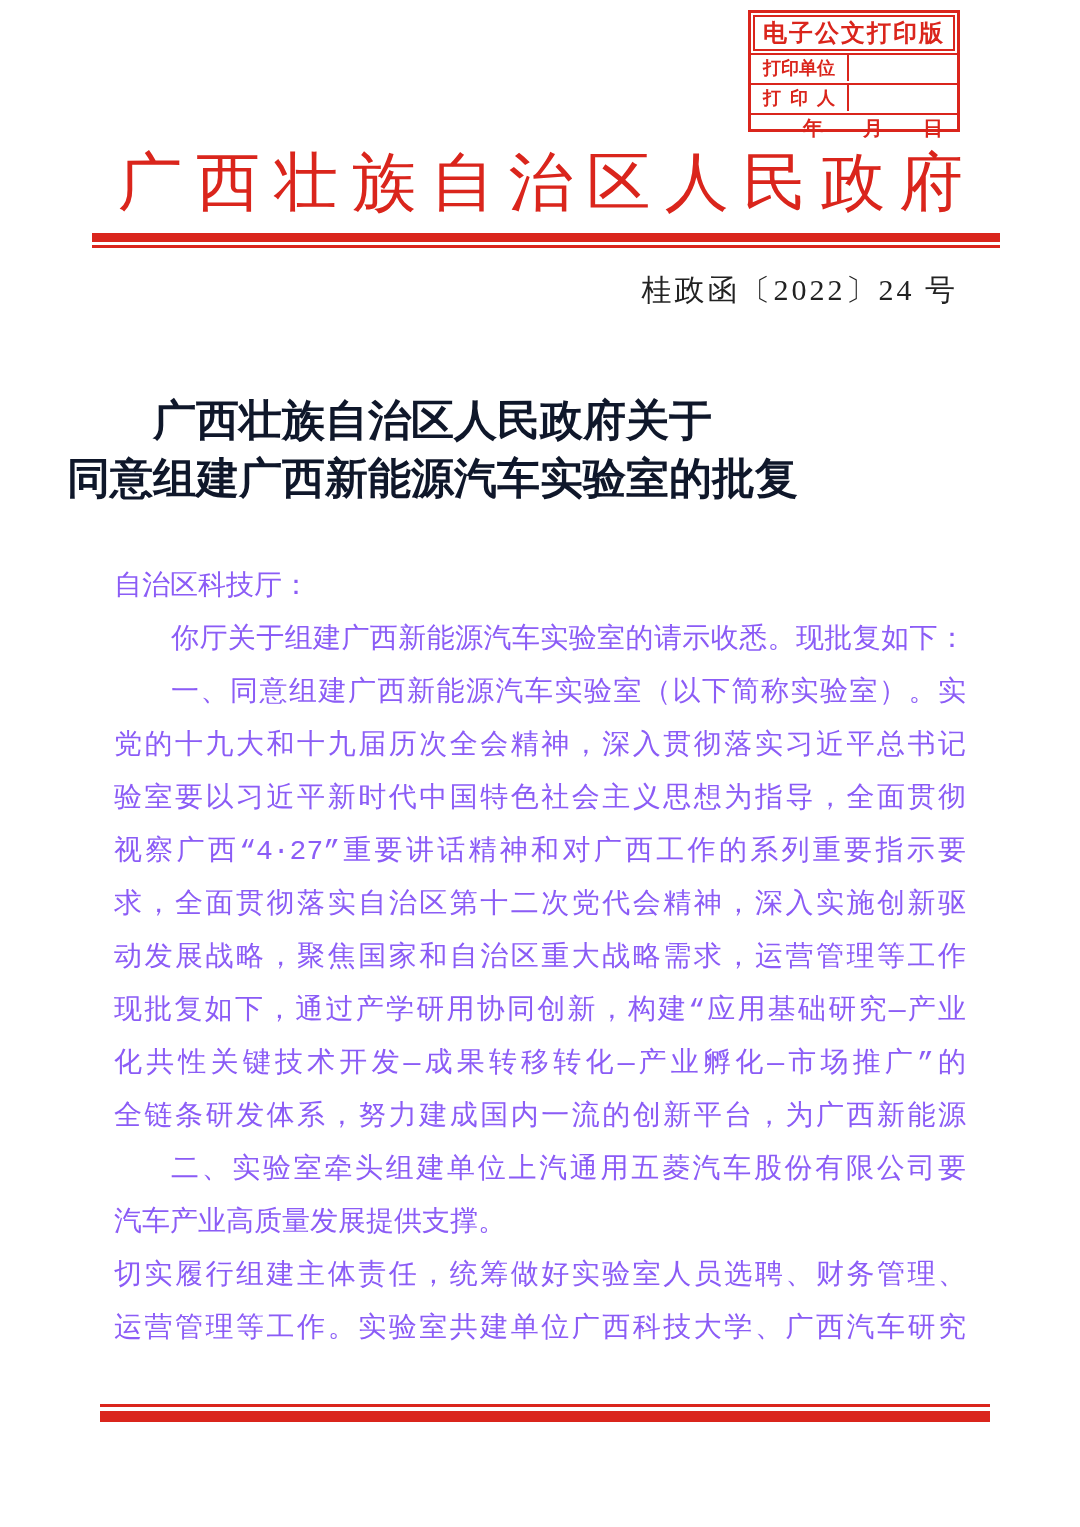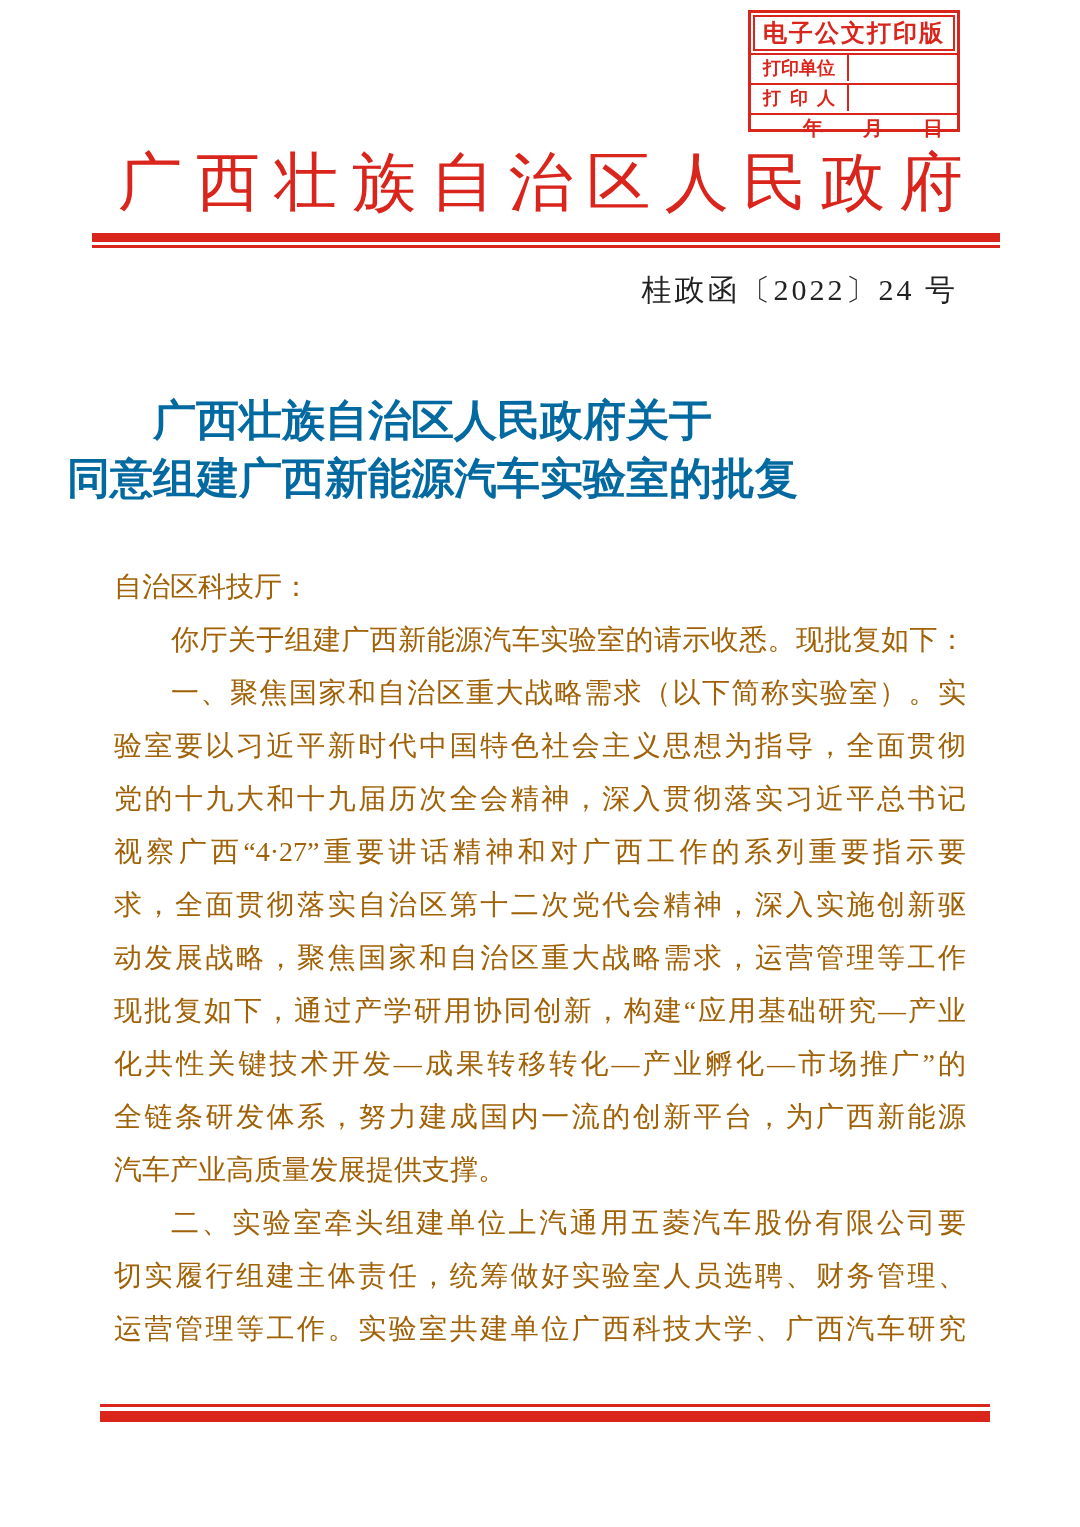--- a/index.html
+++ b/index.html
@@ -105,31 +105,32 @@
 
   
   .doc-title {
     position: absolute;
     top: 392px; left: 0;
     width: 865px;
     text-align: center;
     font-weight: bold;
     font-size: 43px;
     line-height: 58px;
-    color: #0369a1;
+    color: #0f172a;
     margin: 0;
   }
 
   
   .body-text {
     position: absolute;
     top: 560px; left: 114px;
     width: 852px;
     font-size: 28px;
-    color: #a16207;
+    color: #8b5cf6;
+    font-family: Liberation Mono, monospace;
   }
   .body-line {
     height: 53px;
     line-height: 53px;
     white-space: nowrap;
     text-align: left;
   }
   .body-line.justify {
     white-space: normal;
     text-align: justify;
@@ -169,31 +170,31 @@
   <div class="doc-number">桂政函〔2022〕24 号</div>
 
   <h1 class="doc-title">
     <div>广西壮族自治区人民政府关于</div>
     <div>同意组建广西新能源汽车实验室的批复</div>
   </h1>
 
   <div class="body-text">
       <div class="body-line">自治区科技厅：</div>
       <div class="body-line indent justify">你厅关于组建广西新能源汽车实验室的请示收悉。现批复如下：</div>
-      <div class="body-line indent justify">一、聚焦国家和自治区重大战略需求（以下简称实验室）。实</div>
+      <div class="body-line indent justify">一、同意组建广西新能源汽车实验室（以下简称实验室）。实</div>
+      <div class="body-line justify">党的十九大和十九届历次全会精神，深入贯彻落实习近平总书记</div>
       <div class="body-line justify">验室要以习近平新时代中国特色社会主义思想为指导，全面贯彻</div>
-      <div class="body-line justify">党的十九大和十九届历次全会精神，深入贯彻落实习近平总书记</div>
       <div class="body-line justify">视察广西“4·27”重要讲话精神和对广西工作的系列重要指示要</div>
       <div class="body-line justify">求，全面贯彻落实自治区第十二次党代会精神，深入实施创新驱</div>
       <div class="body-line justify">动发展战略，聚焦国家和自治区重大战略需求，运营管理等工作</div>
       <div class="body-line justify">现批复如下，通过产学研用协同创新，构建“应用基础研究—产业</div>
       <div class="body-line justify">化共性关键技术开发—成果转移转化—产业孵化—市场推广”的</div>
       <div class="body-line justify">全链条研发体系，努力建成国内一流的创新平台，为广西新能源</div>
+      <div class="body-line indent justify">二、实验室牵头组建单位上汽通用五菱汽车股份有限公司要</div>
       <div class="body-line">汽车产业高质量发展提供支撑。</div>
-      <div class="body-line indent justify">二、实验室牵头组建单位上汽通用五菱汽车股份有限公司要</div>
       <div class="body-line justify">切实履行组建主体责任，统筹做好实验室人员选聘、财务管理、</div>
       <div class="body-line justify">运营管理等工作。实验室共建单位广西科技大学、广西汽车研究</div>
     </div>
 
   <div class="rule-bottom">
     <div class="bar-thin"></div>
     <div class="bar-thick"></div>
   </div>
 
 </div>

